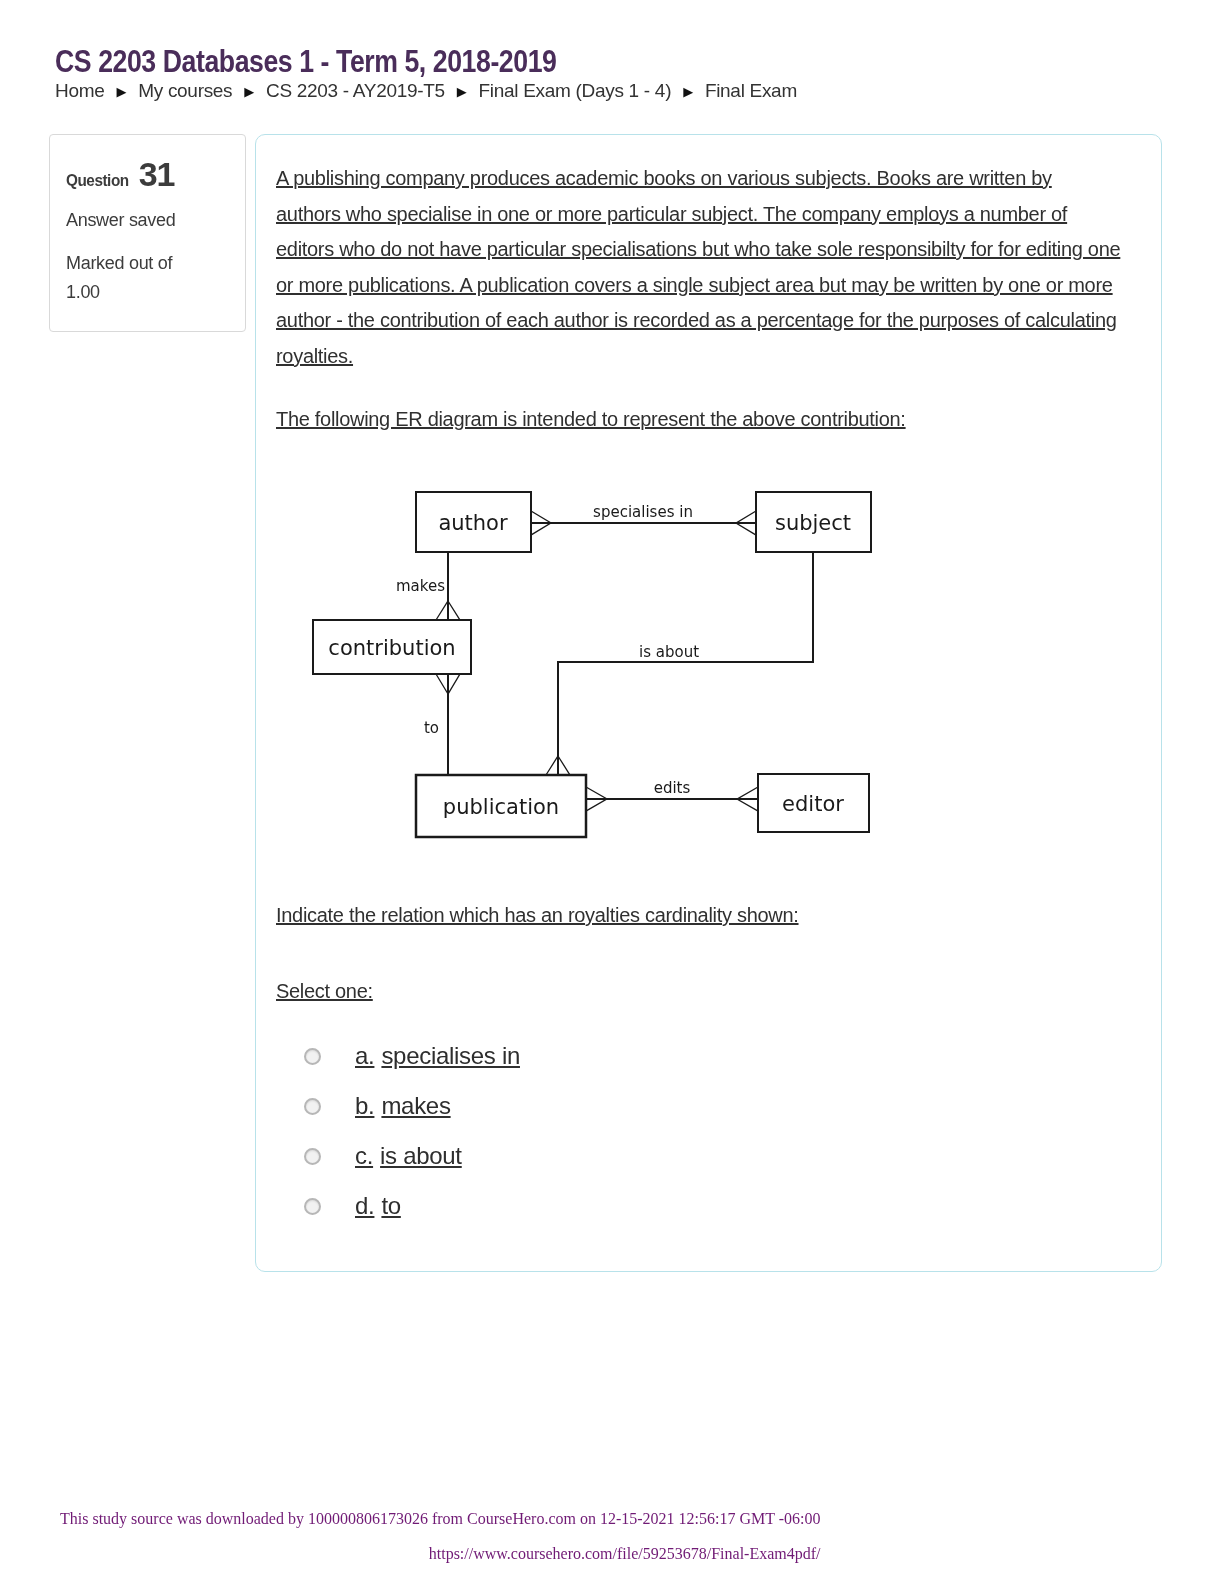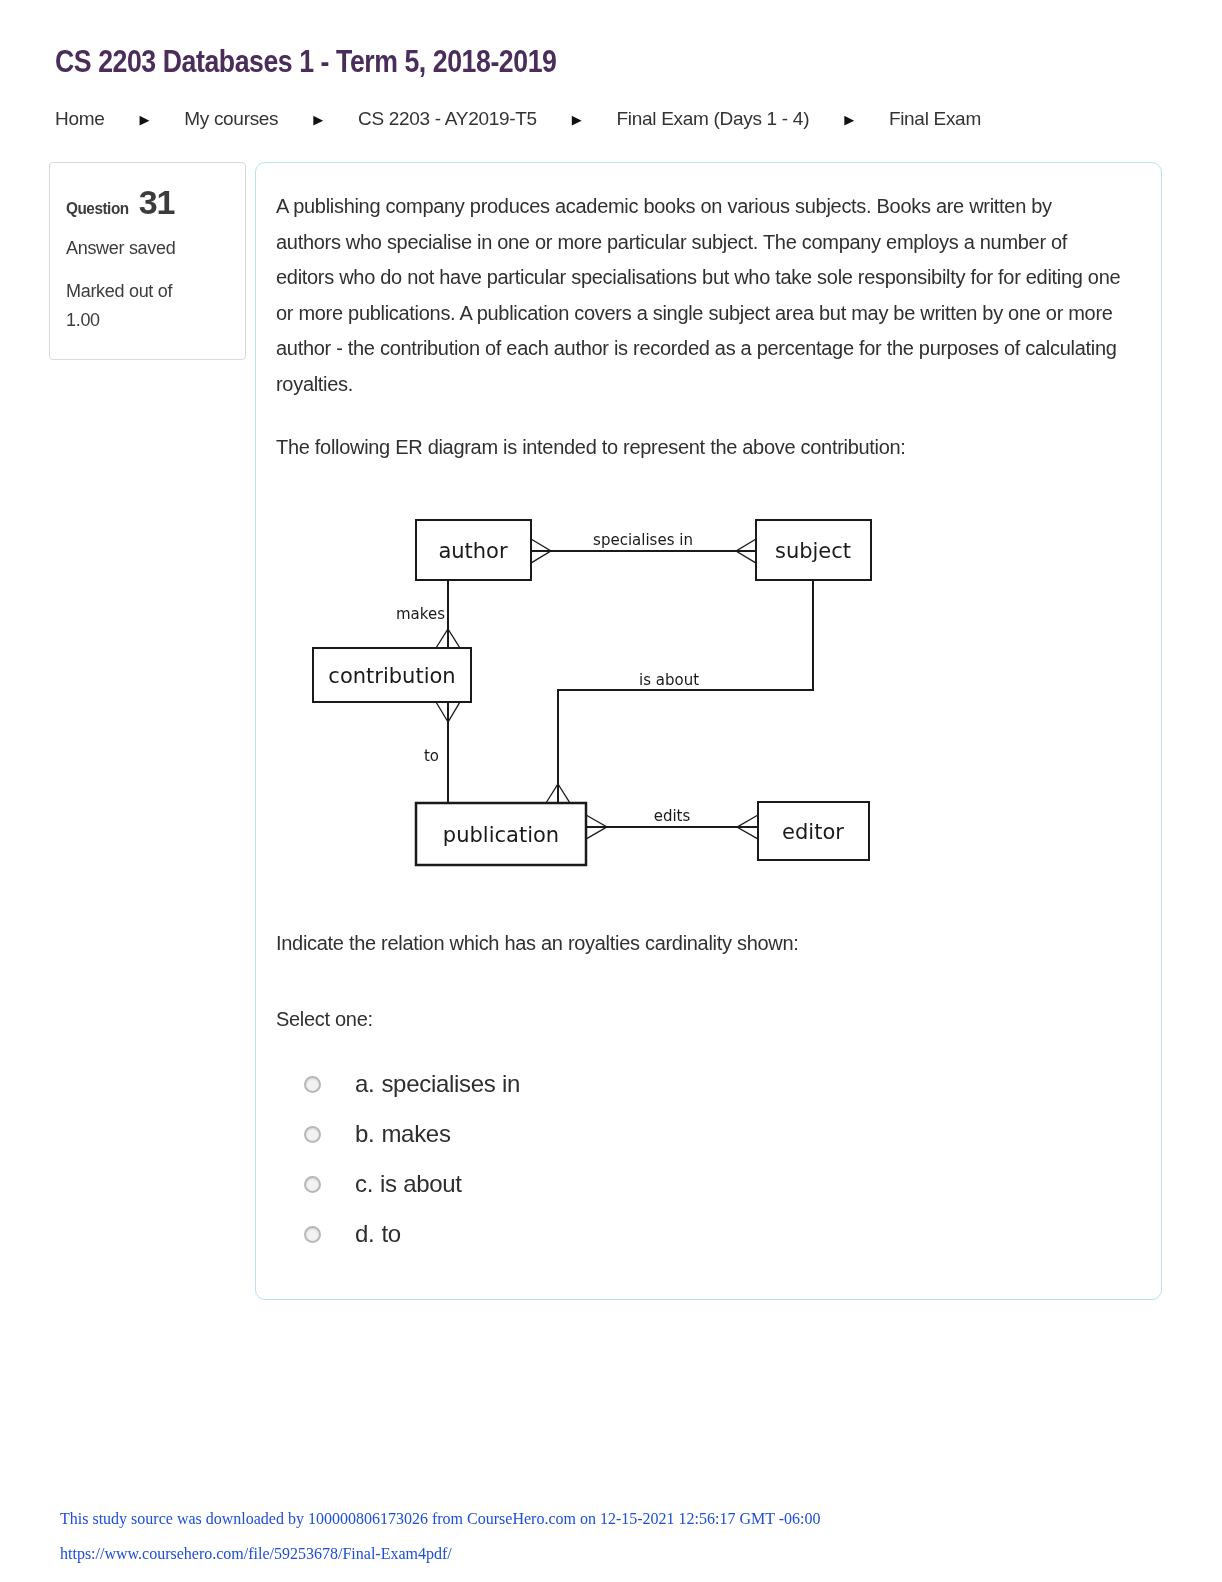--- a/index.html
+++ b/index.html
@@ -8,39 +8,38 @@
     width:1222px; height:1582px; position:relative; overflow:hidden;
     font-family:"Liberation Sans", sans-serif; color:#3c3c3c;
   }
   .header { padding:44px 0 0 55px; }
   .page-title {
     font-size:31px; font-weight:bold; color:#4a2d5a;
     letter-spacing:-0.5px; transform:scaleX(0.86); transform-origin:left center;
     white-space:nowrap;
   }
   .breadcrumb {
-    margin-top:28px; font-size:19px; color:#333; display:flex; align-items:center;
+    margin-top:0; font-size:19px; color:#333; display:flex; align-items:center;
     letter-spacing:-0.3px;
-    gap:23px;
   }
   .breadcrumb .crumb { cursor:pointer; }
   .breadcrumb .sep { font-size:13px; margin:0 12px; color:#111; }
   .main { display:flex; align-items:flex-start; margin:32px 0 0 49px; }
   .qinfo {
     width:197px; border:1px solid #d9d9d9; border-radius:4px;
     padding:20px 16px 24px 16px; color:#3c3c3c;
   }
   .qinfo .qlabel { font-size:17px; font-weight:bold; letter-spacing:-0.5px; transform:scaleX(0.9); transform-origin:left bottom; display:inline-block; }
   .qinfo .qnumber { font-size:34px; font-weight:bold; letter-spacing:-1px; margin-left:3px; }
   .qinfo .qstatus { margin-top:16px; font-size:18px; letter-spacing:-0.3px; }
   .qinfo .qmark { margin-top:18px; font-size:18px; letter-spacing:-0.3px; line-height:1.6; width:130px; }
   .qcontent {
     width:907px; min-height:1117px; margin-left:9px;
     border:1px solid #b8e2ea; border-radius:10px;
-    padding:26px 20px 40px 20px; color:#303030;
+    padding:26px 20px 40px 20px; color:#303030;text-decoration:underline;
   }
   .qcontent p { font-size:20px; line-height:1.78; letter-spacing:-0.3px; max-width:845px; }
   .qcontent .p2 { margin-top:27px; }
   .diagram { margin:30px 0 0 20px; display:block; }
   .prompt { margin-top:46px; }
   .select-label { margin-top:40px; }
   .options { margin-top:22px; }
   .option { display:flex; align-items:center; height:50px; padding-left:28px; cursor:pointer; }
   .radio {
     width:17px; height:17px; border-radius:50%;
@@ -48,21 +47,21 @@
     box-shadow: inset 0 1px 2px rgba(0,0,0,0.10);
     display:flex; align-items:center; justify-content:center; flex:0 0 auto;
   }
   .option.selected .radio::after {
     content:""; width:8px; height:8px; border-radius:50%; background:#6d6d6d; display:block;
   }
   .opt-text { margin-left:34px; font-size:24px; color:#2e2e2e; letter-spacing:-0.3px; }
   .opt-text .letter { margin-right:7px; }
   .footer {
     position:absolute; left:60px; top:1510px;
-    font-family:"Liberation Serif", serif; font-size:16px; color:#1d4ed8;
+    font-family:"Liberation Serif", serif; font-size:16px; color:#701a75;text-align:right;
   }
   .footer .url { margin-top:17px; }
   svg text { font-family:"DejaVu Sans", sans-serif; fill:#1a1a1a; }
   svg .entity-label { font-size:21px; }
   svg .rel-label { font-size:15px; }
 </style>
 </head>
 <body>
 
 <div class="header">

